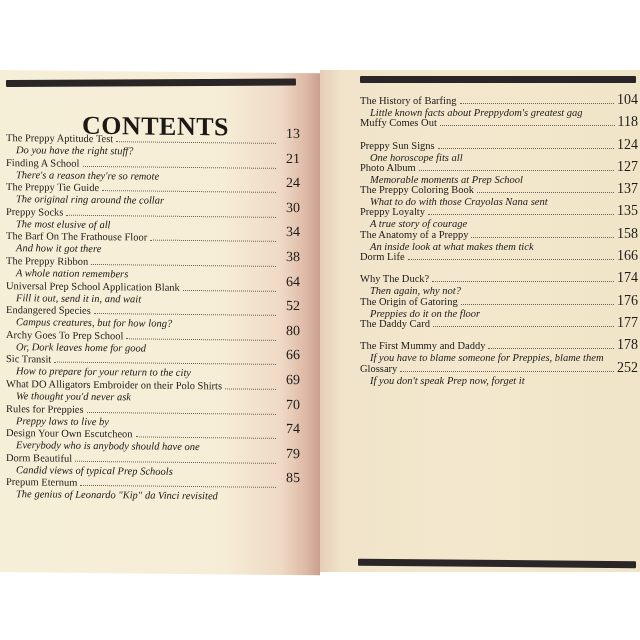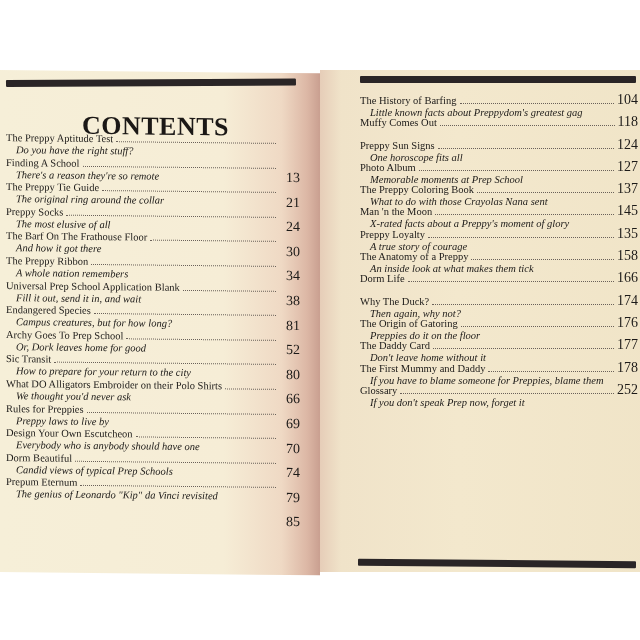--- a/index.html
+++ b/index.html
@@ -41,21 +41,21 @@
   .toc-right .entry { height: 22.3px; }
   .line {
     display: flex; align-items: baseline; font-size: 10.5px; line-height: 12px;
     font-family: "Liberation Serif", "DejaVu Serif", serif;
   }
   .entry-title { white-space: nowrap; }
   .dots {
     flex: 1; border-bottom: 1px dotted #6a615a; margin: 0 3px 2px 3px; min-width: 6px;
   }
   .page-num { white-space: nowrap; font-size: 14px; }
-  .toc-left .page-num { position: absolute; right: -2px; top: -7px; margin-top: 44px; }
+  .toc-left .page-num { position: absolute; right: -2px; top: -7px; }
   .subtitle {
     font-style: italic; font-size: 10.5px; line-height: 11px; padding-left: 10px; white-space: nowrap;
     font-family: "Liberation Serif", "DejaVu Serif", serif;
   }
   .toc-left .line .dots { margin-right: 22px; }
 </style>
 </head>
 <body>
 
 <div class="spread">
@@ -114,21 +114,21 @@
       <span class="dots"></span>
       <span class="page-num">38</span>
     </div>
     <div class="subtitle">A whole nation remembers</div>
   </li>
 
   <li class="entry">
     <div class="line">
       <span class="entry-title">Universal Prep School Application Blank</span>
       <span class="dots"></span>
-      <span class="page-num">81</span>
+      <span class="page-num">64</span>
     </div>
     <div class="subtitle">Fill it out, send it in, and wait</div>
   </li>
 
   <li class="entry">
     <div class="line">
       <span class="entry-title">Endangered Species</span>
       <span class="dots"></span>
       <span class="page-num">52</span>
     </div>
@@ -239,28 +239,20 @@
 
   <li class="entry">
     <div class="line">
       <span class="entry-title">The Preppy Coloring Book</span>
       <span class="dots"></span>
       <span class="page-num">137</span>
     </div>
     <div class="subtitle">What to do with those Crayolas Nana sent</div>
   </li>
 
-  <li class="entry">
-    <div class="line">
-      <span class="entry-title">Man 'n the Moon</span>
-      <span class="dots"></span>
-      <span class="page-num">145</span>
-    </div>
-    <div class="subtitle">X-rated facts about a Preppy's moment of glory</div>
-  </li>
 
   <li class="entry">
     <div class="line">
       <span class="entry-title">Preppy Loyalty</span>
       <span class="dots"></span>
       <span class="page-num">135</span>
     </div>
     <div class="subtitle">A true story of courage</div>
   </li>
 
@@ -299,21 +291,20 @@
     </div>
     <div class="subtitle">Preppies do it on the floor</div>
   </li>
 
   <li class="entry">
     <div class="line">
       <span class="entry-title">The Daddy Card</span>
       <span class="dots"></span>
       <span class="page-num">177</span>
     </div>
-    <div class="subtitle">Don't leave home without it</div>
   </li>
 
   <li class="entry">
     <div class="line">
       <span class="entry-title">The First Mummy and Daddy</span>
       <span class="dots"></span>
       <span class="page-num">178</span>
     </div>
     <div class="subtitle">If you have to blame someone for Preppies, blame them</div>
   </li>

